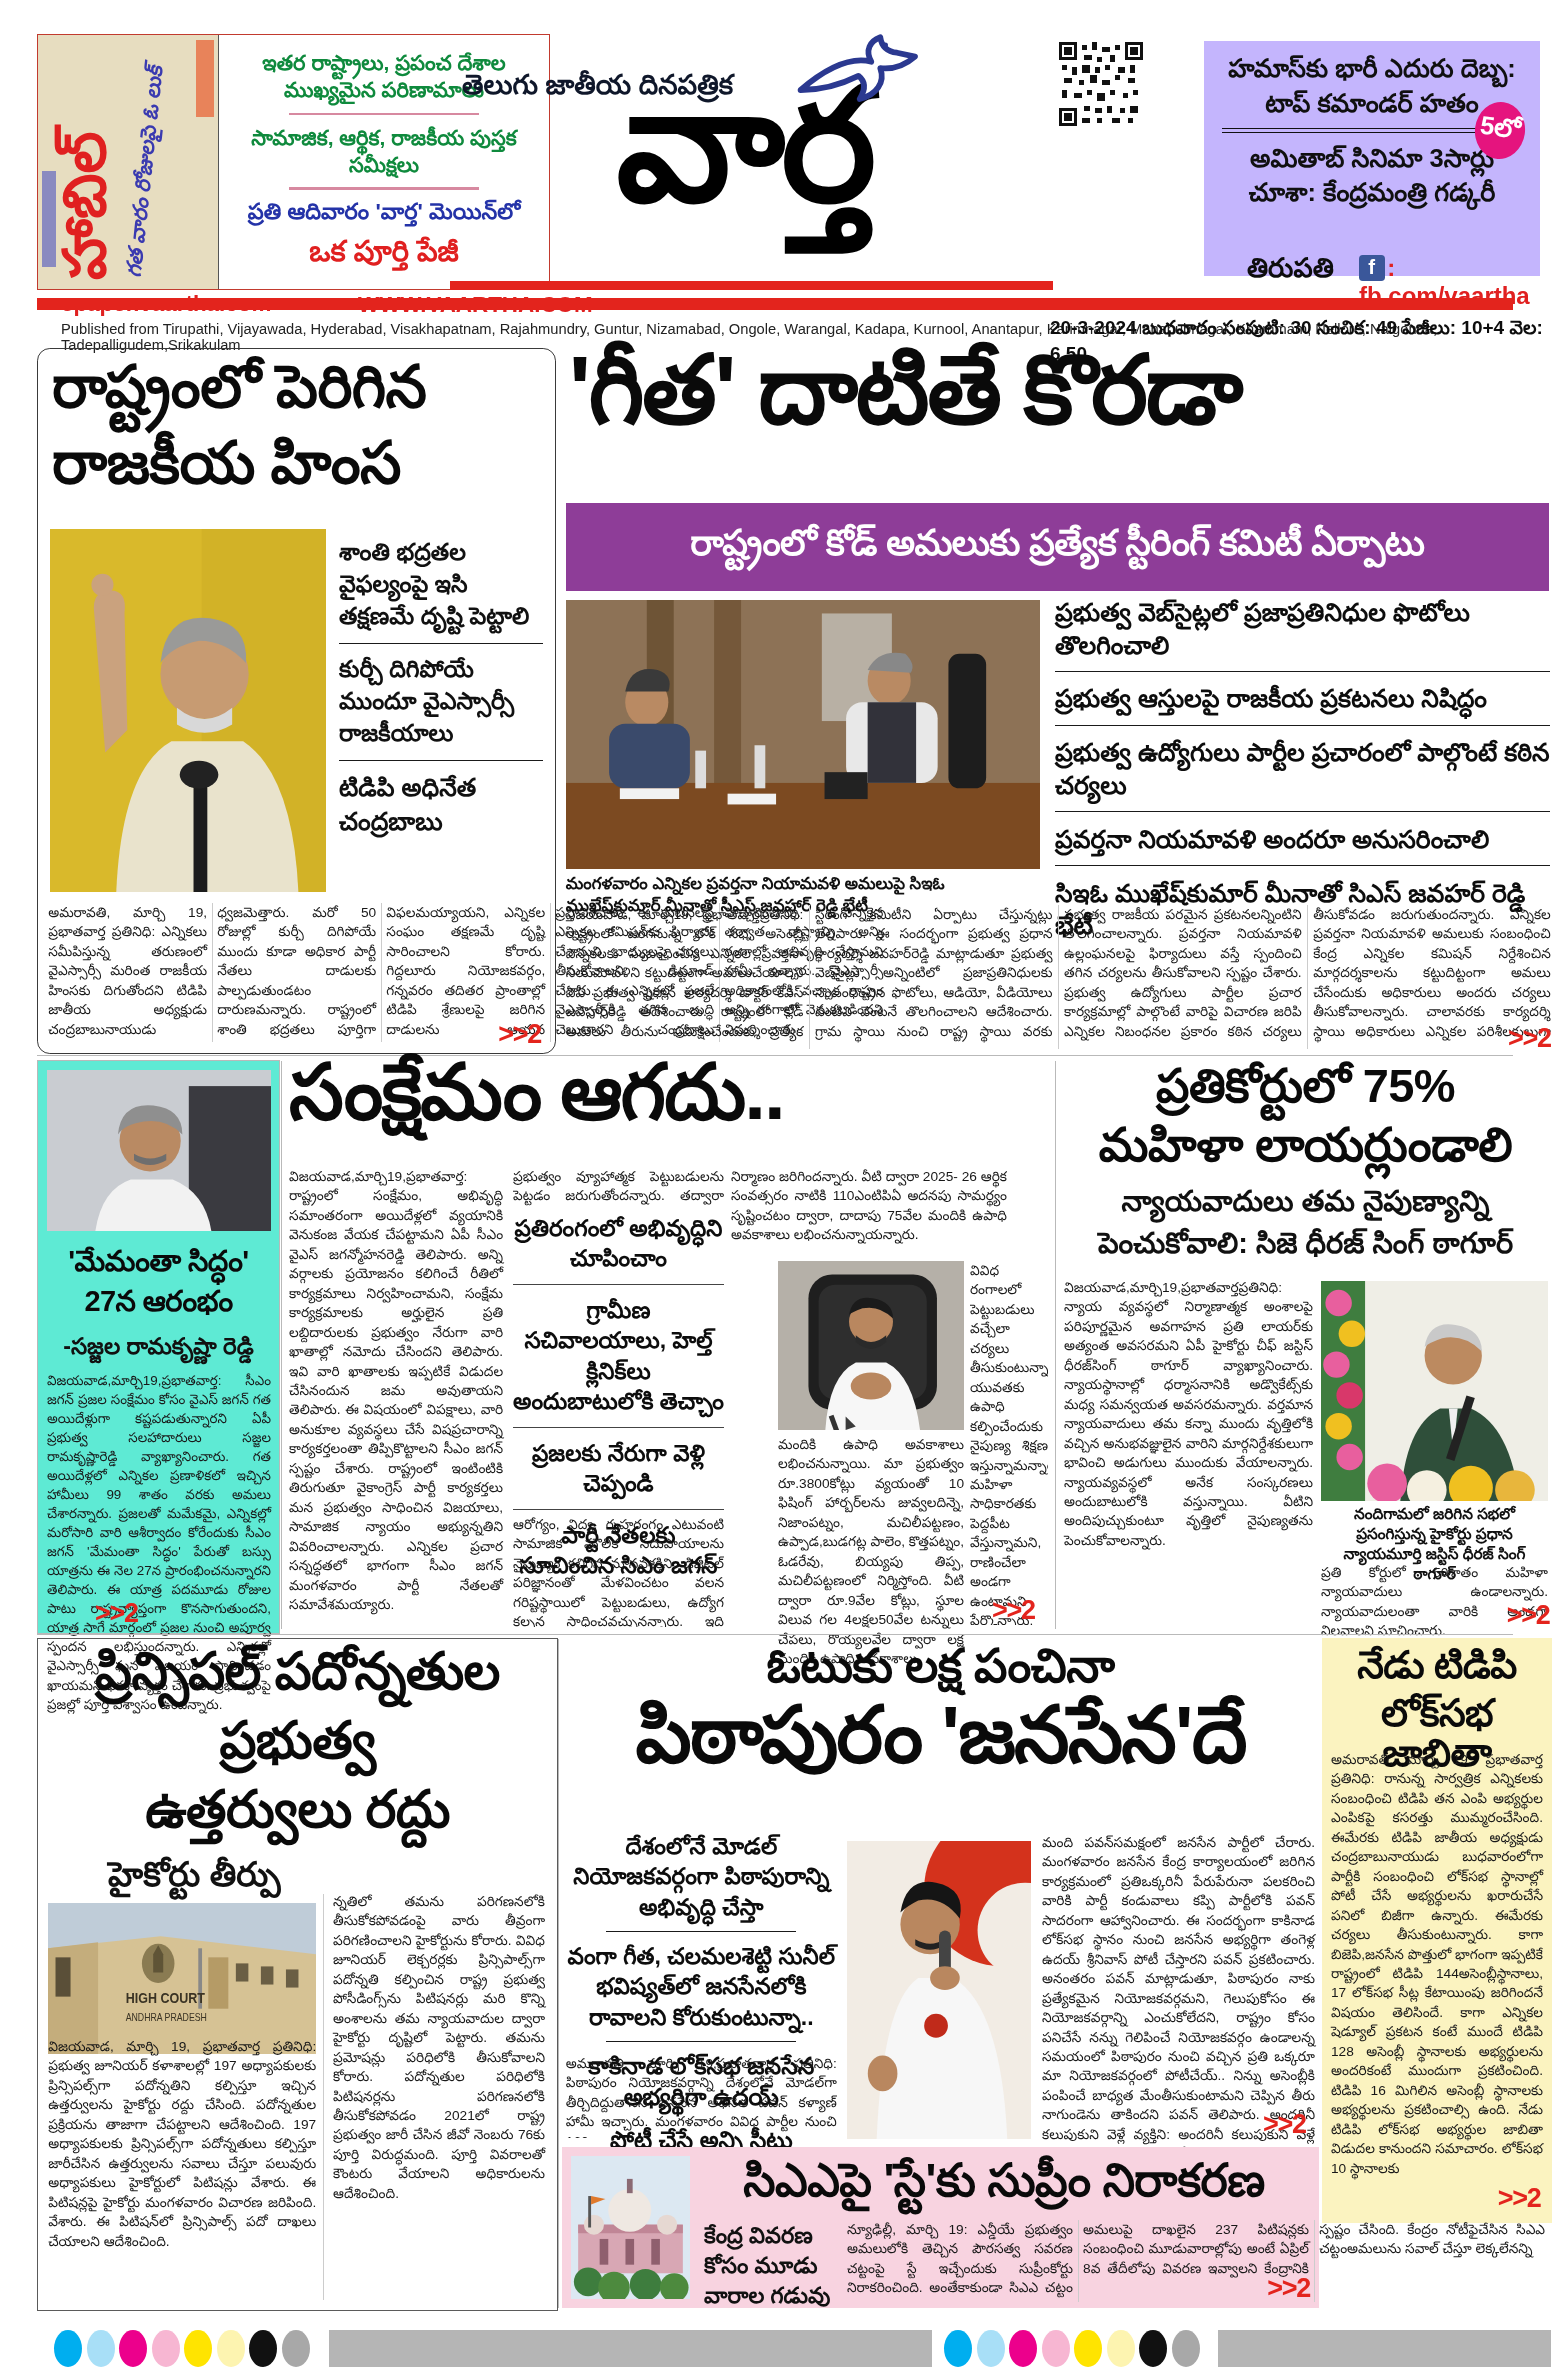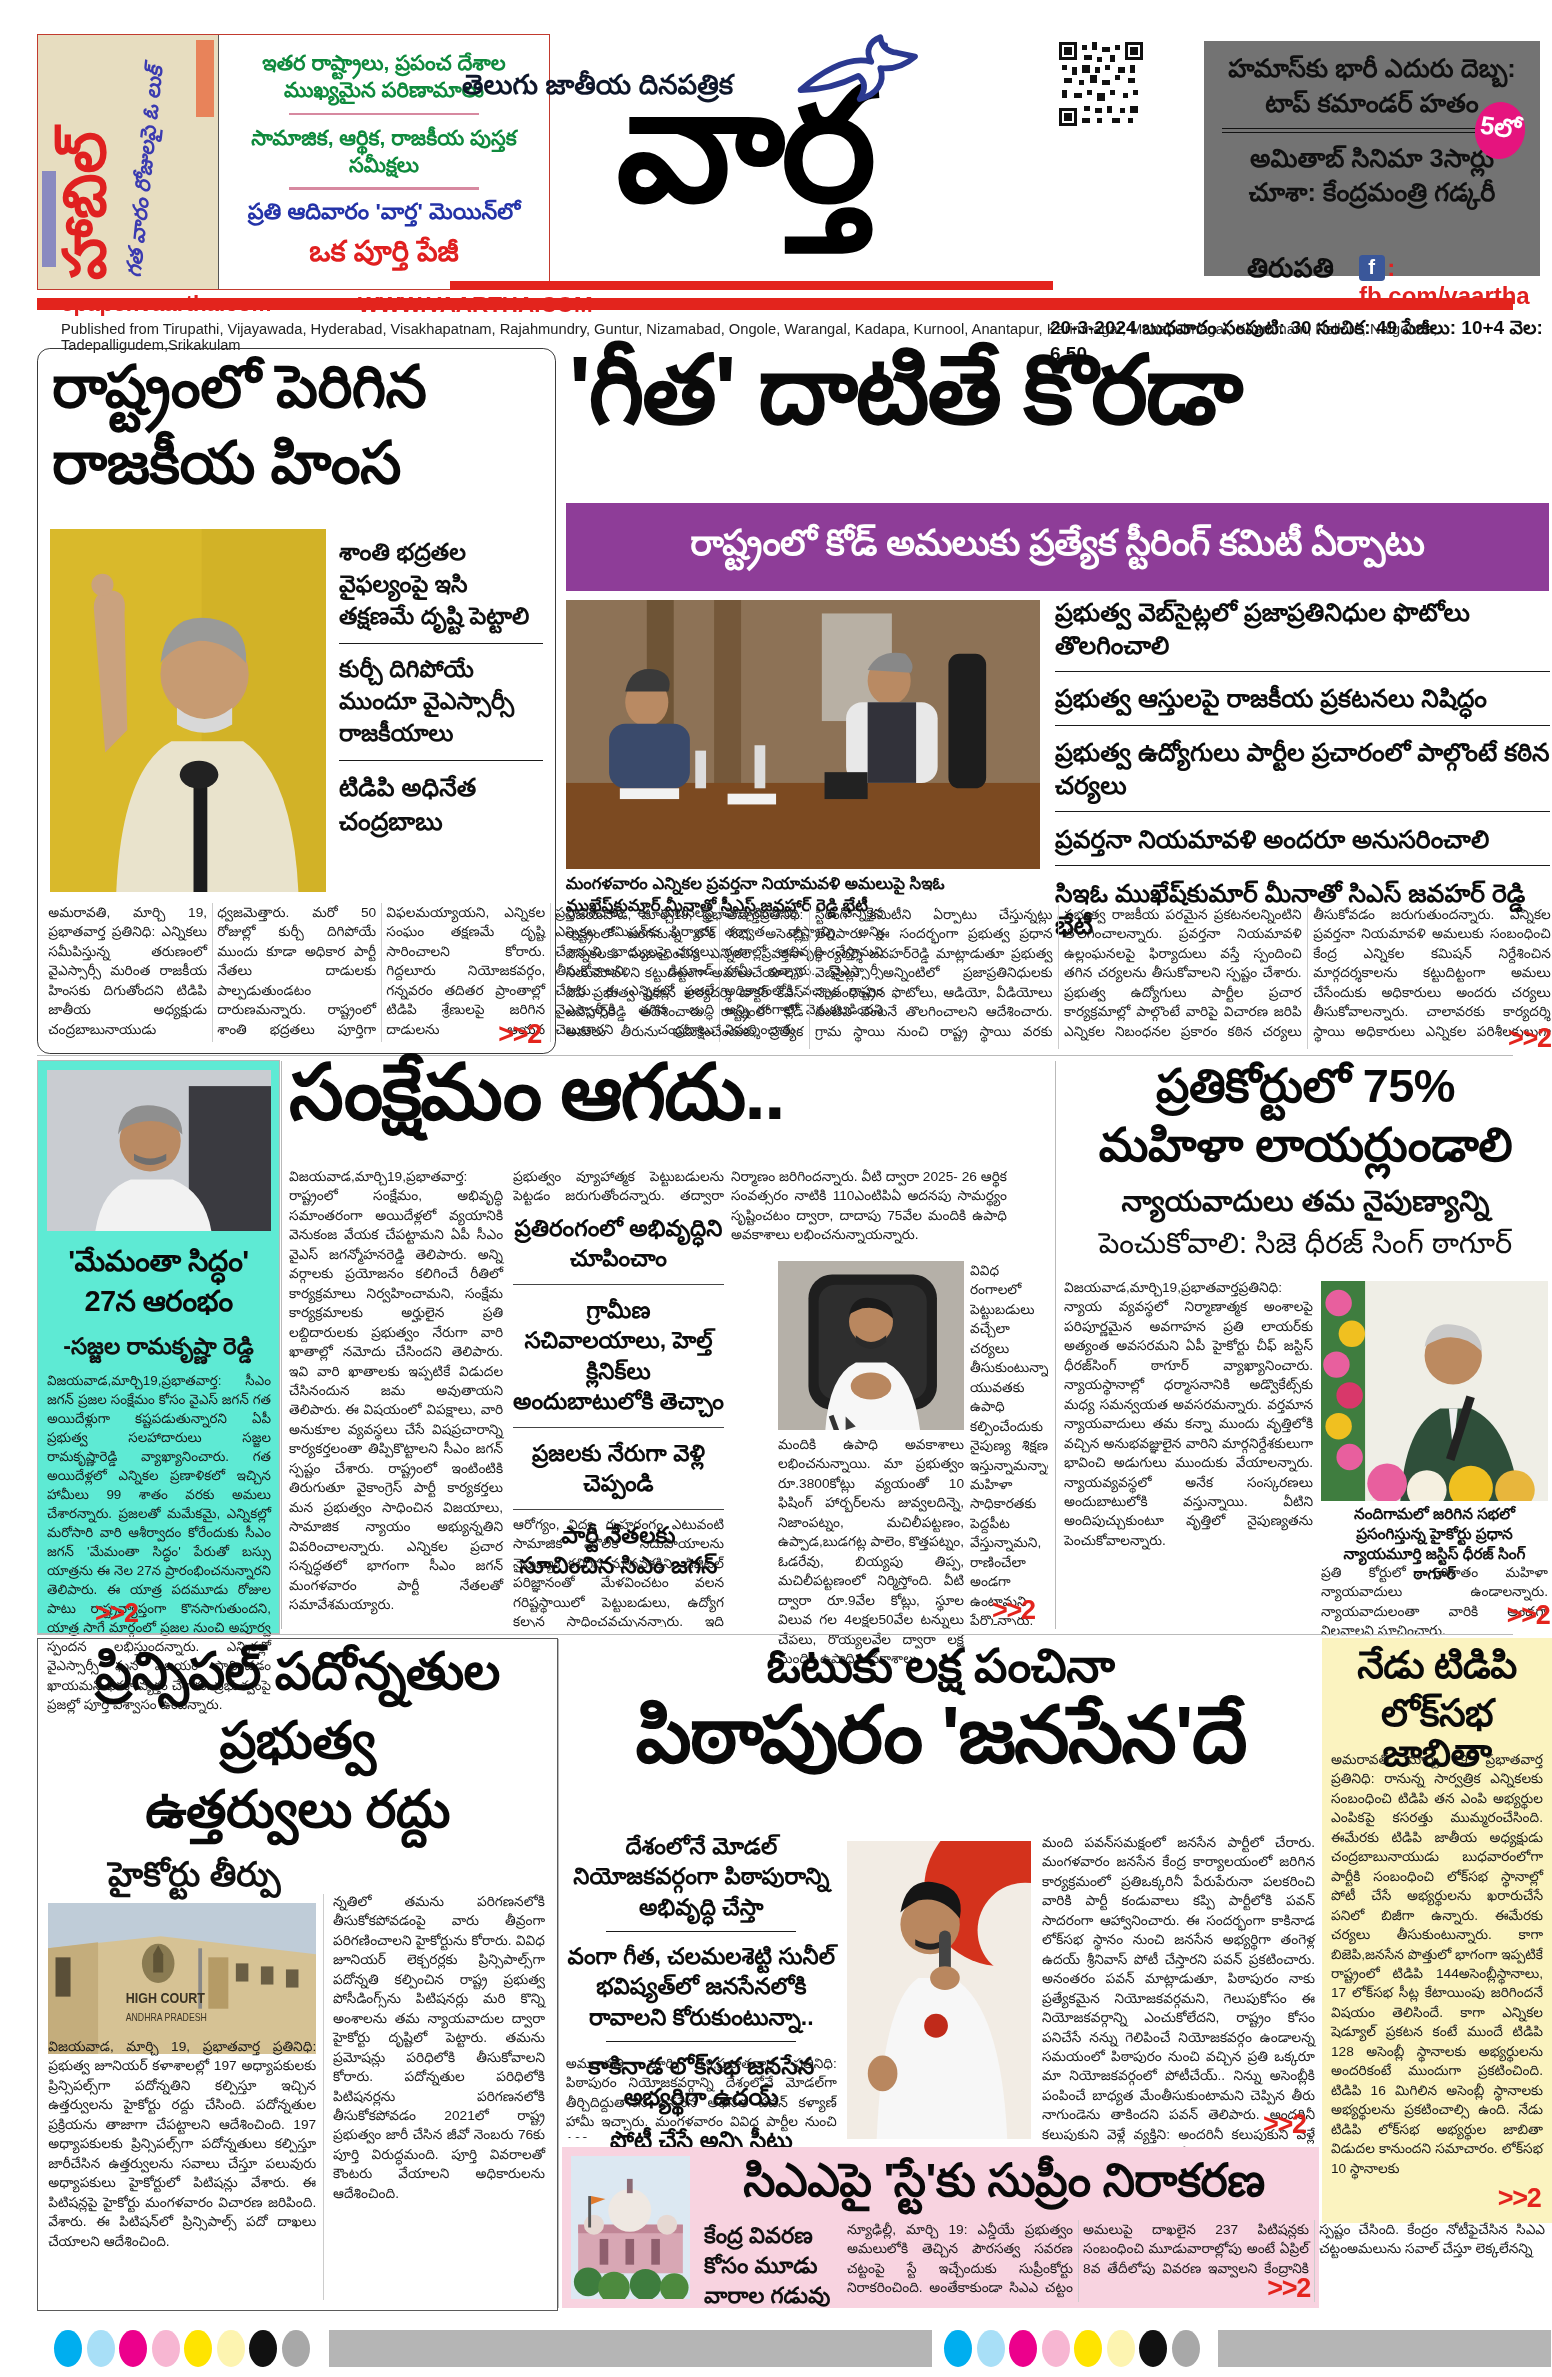--- a/index.html
+++ b/index.html
@@ -26,21 +26,21 @@
     font-size:21px;font-weight:700;font-style:italic;color:#3a3ab0;line-height:1.05;}
   .promo-right{flex:1;background:#fff;display:flex;flex-direction:column;justify-content:space-evenly;
     text-align:center;padding:9px 11.5px;}
   .promo-green{color:#0f8a3d;font-weight:700;font-size:21px;line-height:1.3;}
   .promo-blue{color:#2433a8;font-weight:700;font-size:22.4px;}
   .promo-red{color:#e02020;font-weight:800;font-size:29px;}
   .pink-rule{height:2.6px;background:#d789a0;width:62%;margin:3.8px auto;}
   .masthead-logo{font-weight:700;color:#000000;font-size:161px;line-height:1.1;letter-spacing:-3.8px;text-align:center;}
   .tagline{color:#0f172a;font-weight:700;font-size:27.5px;}
   .urls{color:#e02020;font-weight:800;font-size:22.4px;}
-  .cream-box{background:#737373;padding:10.2px 14px;}
+  .cream-box{background:#c4b5fd;padding:10.2px 14px;}
   .cream-line{font-size:25.5px;font-weight:700;text-align:center;line-height:1.35;color:#101010;}
   .dbl-rule{border-top:1.3px solid #111;border-bottom:1.3px solid #111;height:3.2px;margin:7.7px 19px 7.7px 3.8px;position:relative;}
   .badge{position:absolute;right:-18px;top:-27px;width:50px;height:57px;background:#e5147e;color:#fff;
     border-radius:50%;display:flex;align-items:center;justify-content:center;font-weight:800;font-size:25.5px;transform:rotate(8deg);}
   .fb-icon{display:inline-block;width:25.5px;height:25.5px;background:#3a579a;color:#fff;border-radius:3.8px;
     text-align:center;font-weight:800;font-size:20.4px;line-height:25.5px;vertical-align:middle;}
   .fb-text{color:#e02020;font-weight:800;font-size:24px;vertical-align:middle;}
   .red-bar{background:#e3241d;}
   .banner{background:#8e3d98;color:#fff;display:flex;align-items:center;justify-content:center;
     font-size:36px;font-weight:700;letter-spacing:-0.6px;}
@@ -296,21 +296,21 @@
     <div class="abs body-txt" style="left:686px;top:201px;width:78px;height:364px;overflow:hidden;">వివిధ రంగాలలో పెట్టుబడులు వచ్చేలా చర్యలు తీసుకుంటున్నామన్నారు. యువతకు ఉపాధి కల్పించేందుకు నైపుణ్య శిక్షణ ఇస్తున్నామన్నారు. మహిళా సాధికారతకు పెద్దపీట వేస్తున్నామని, రాణించేలా అండగా ఉంటామని పేర్కొన్నారు. అభివృద్ధి బాటలో కలిసి నడవాలని నేతలకు న్యాయం సూచించారు.</div>
     <span class="jump" style="left:708px;top:535px;">&gt;&gt;2</span>
   </div>
 
   <div class="vline" style="left:1055px;top:1061px;height:568px;"></div>
 
   <div class="abs" style="left:1059px;top:1060px;width:493px;height:572px;">
     <div class="abs hl center" style="left:0;top:1.3px;width:100%;font-size:47px;">ప్రతికోర్టులో 75%</div>
     <div class="abs center" style="left:0;top:125px;width:100%;font-size:29px;font-weight:700;">న్యాయవాదులు తమ నైపుణ్యాన్ని</div>
     <div class="abs hl center" style="left:0;top:60px;width:100%;font-size:47px;">మహిళా లాయర్లుండాలి</div>
-    <div class="abs center" style="left:0;top:167px;width:100%;font-size:29px;font-weight:400;">పెంచుకోవాలి: సిజె ధీరజ్ సింగ్ ఠాగూర్</div>
+    <div class="abs center" style="left:0;top:167px;width:100%;font-size:29px;font-weight:700;">పెంచుకోవాలి: సిజె ధీరజ్ సింగ్ ఠాగూర్</div>
 
     <div class="abs body-txt" style="left:5.1px;top:218px;width:249px;height:350px;">విజయవాడ,మార్చి19,ప్రభాతవార్తప్రతినిధి: న్యాయ వ్యవస్థలో నిర్మాణాత్మక అంశాలపై పరిపూర్ణమైన అవగాహన ప్రతి లాయర్‌కు అత్యంత అవసరమని ఏపీ హైకోర్టు చీఫ్ జస్టిస్ ధీరజ్‌సింగ్ ఠాగూర్ వ్యాఖ్యానించారు. న్యాయస్థానాల్లో ధర్మాసనానికి అడ్వొకేట్స్‌కు మధ్య సమన్వయత అవసరమన్నారు. వర్తమాన న్యాయవాదులు తమ కన్నా ముందు వృత్తిలోకి వచ్చిన అనుభవజ్ఞులైన వారిని మార్గనిర్దేశకులుగా భావించి అడుగులు ముందుకు వేయాలన్నారు. న్యాయవ్యవస్థలో అనేక సంస్కరణలు అందుబాటులోకి వస్తున్నాయి. వీటిని అందిపుచ్చుకుంటూ వృత్తిలో నైపుణ్యతను పెంచుకోవాలన్నారు.</div>
 
     <div class="photo" style="left:262px;top:221px;width:227px;height:220px;">
       <svg viewBox="0 0 103 100" preserveAspectRatio="none">
         <rect width="103" height="100" fill="#efeee6"></rect>
         <rect x="0" y="0" width="20" height="100" fill="#3f7d3f"></rect>
         <circle cx="8" cy="10" r="6" fill="#e85f9e"></circle>
           <circle cx="14" cy="24" r="6" fill="#f0c020"></circle>
         <circle cx="7" cy="38" r="6" fill="#e85f9e"></circle>

